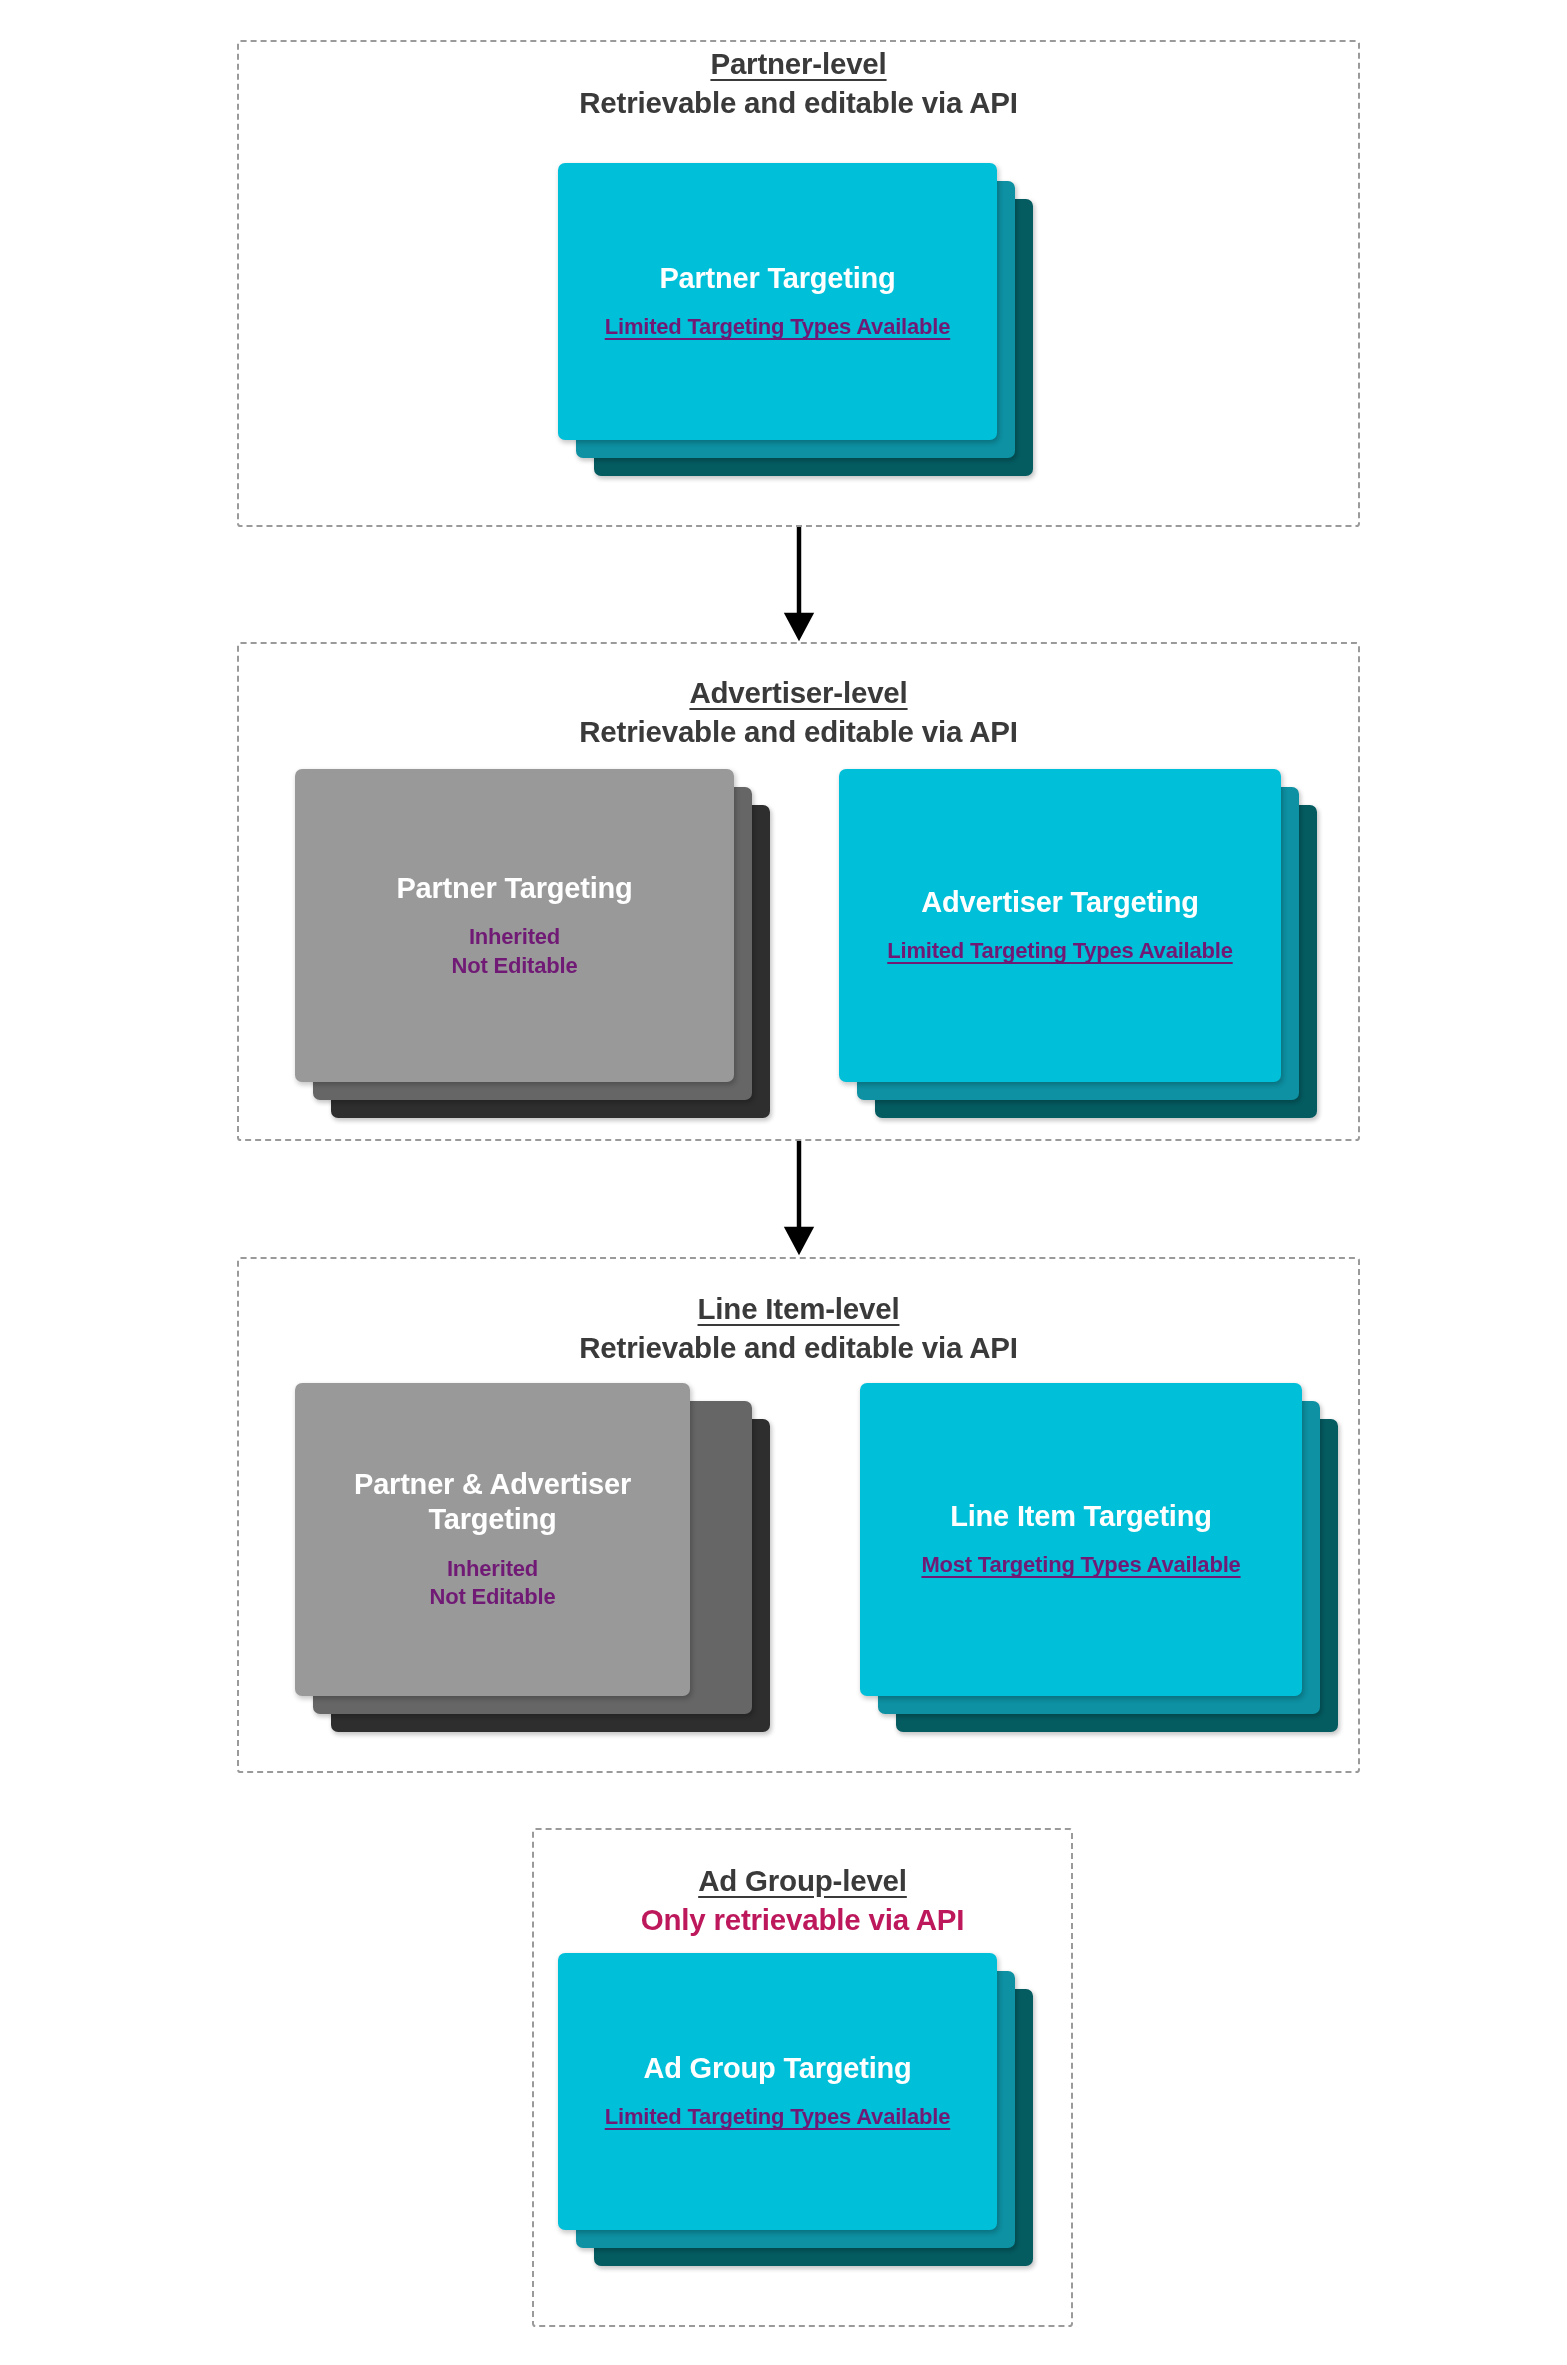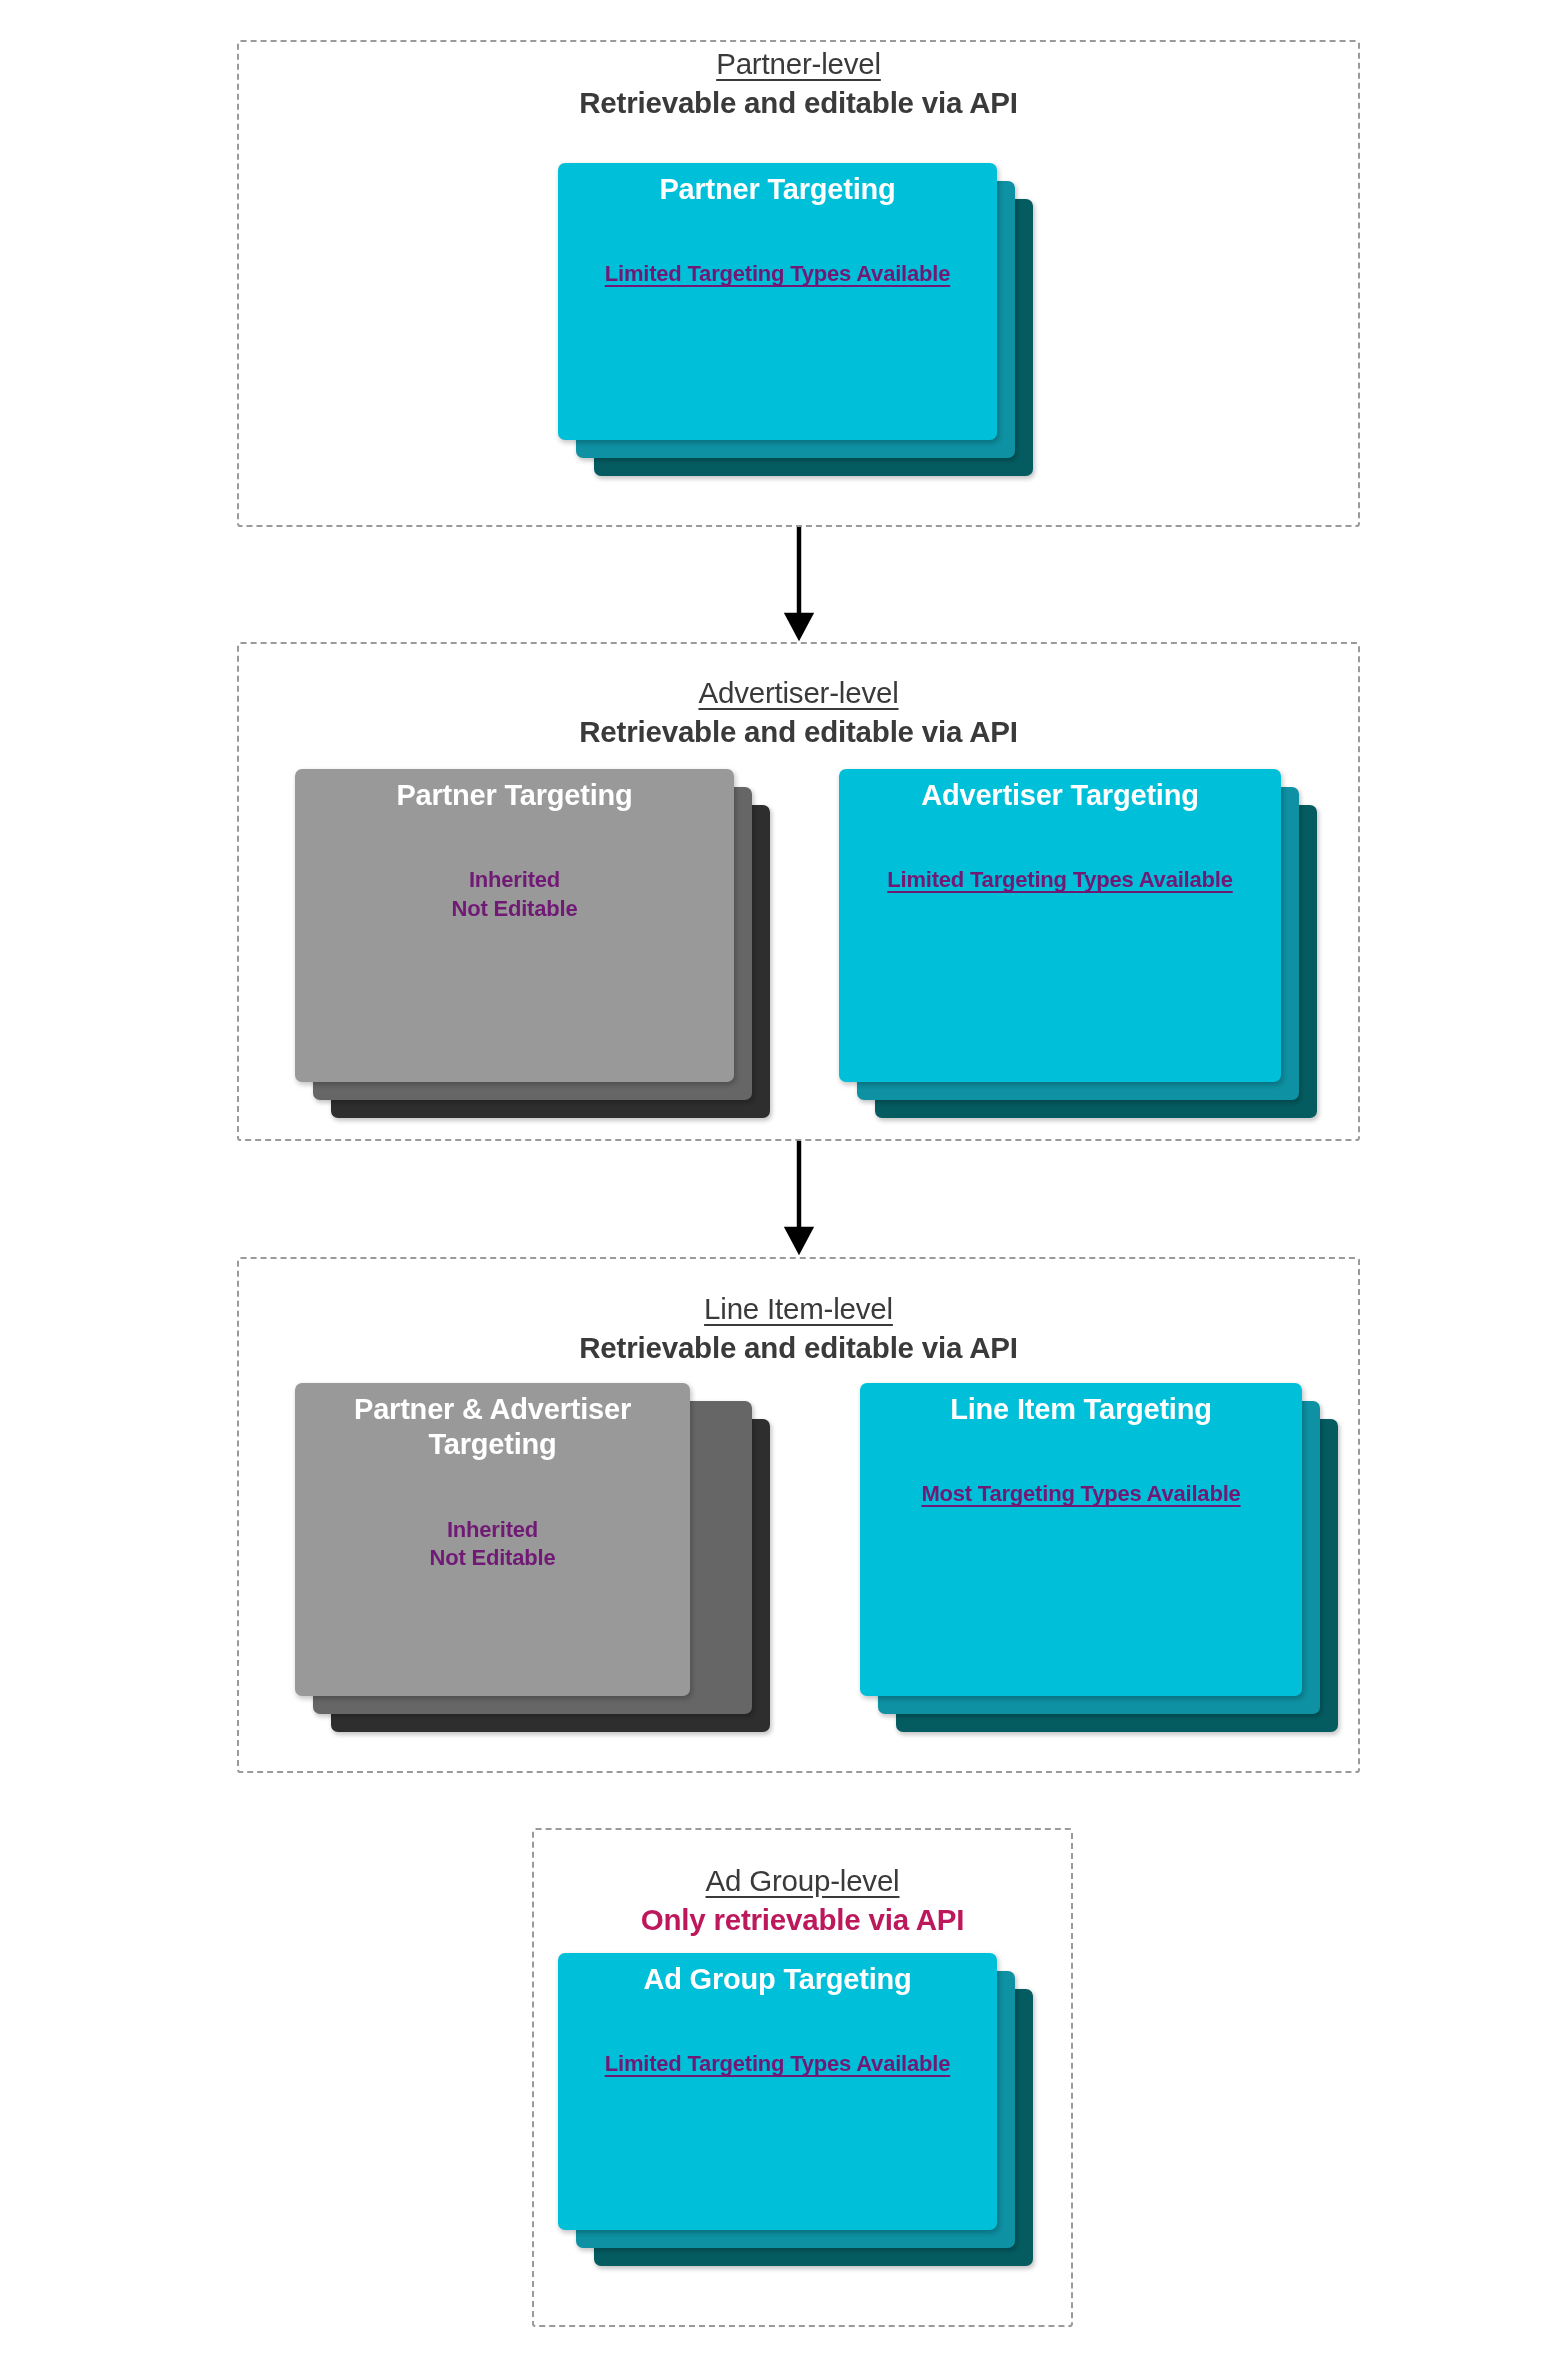--- a/index.html
+++ b/index.html
@@ -35,21 +35,21 @@
   .level-heading {
     position: absolute;
     left: 0;
     right: 0;
     text-align: center;
     pointer-events: none;
   }
   .level-title {
     display: block;
     font-size: 29.5px;
-    font-weight: 400;
+    font-weight: 700;
     color: #3a3a3a;
     text-decoration: underline;
     text-underline-offset: 4.5px;
     line-height: 1.24;
     letter-spacing: -0.2px;
   }
   .level-subtitle {
     display: block;
     font-size: 29.5px;
     font-weight: 700;
@@ -77,25 +77,24 @@
 
   .card-front {
     position: absolute;
     left: 0;
     top: 0;
     border-radius: 7.1px;
     box-sizing: border-box;
     display: flex;
     flex-direction: column;
     align-items: center;
-    justify-content: flex-start;
+    justify-content: center;
     text-align: center;
     box-shadow: 1.8px 2.7px 5.4px rgba(0,0,0,0.22);
     padding: 9px 16px;
-    gap: 36px;
   }
 
   .card-title {
     font-size: 29px;
     font-weight: 700;
     color: #ffffff;
     line-height: 1.22;
     letter-spacing: -0.2px;
   }
   .card-note {

